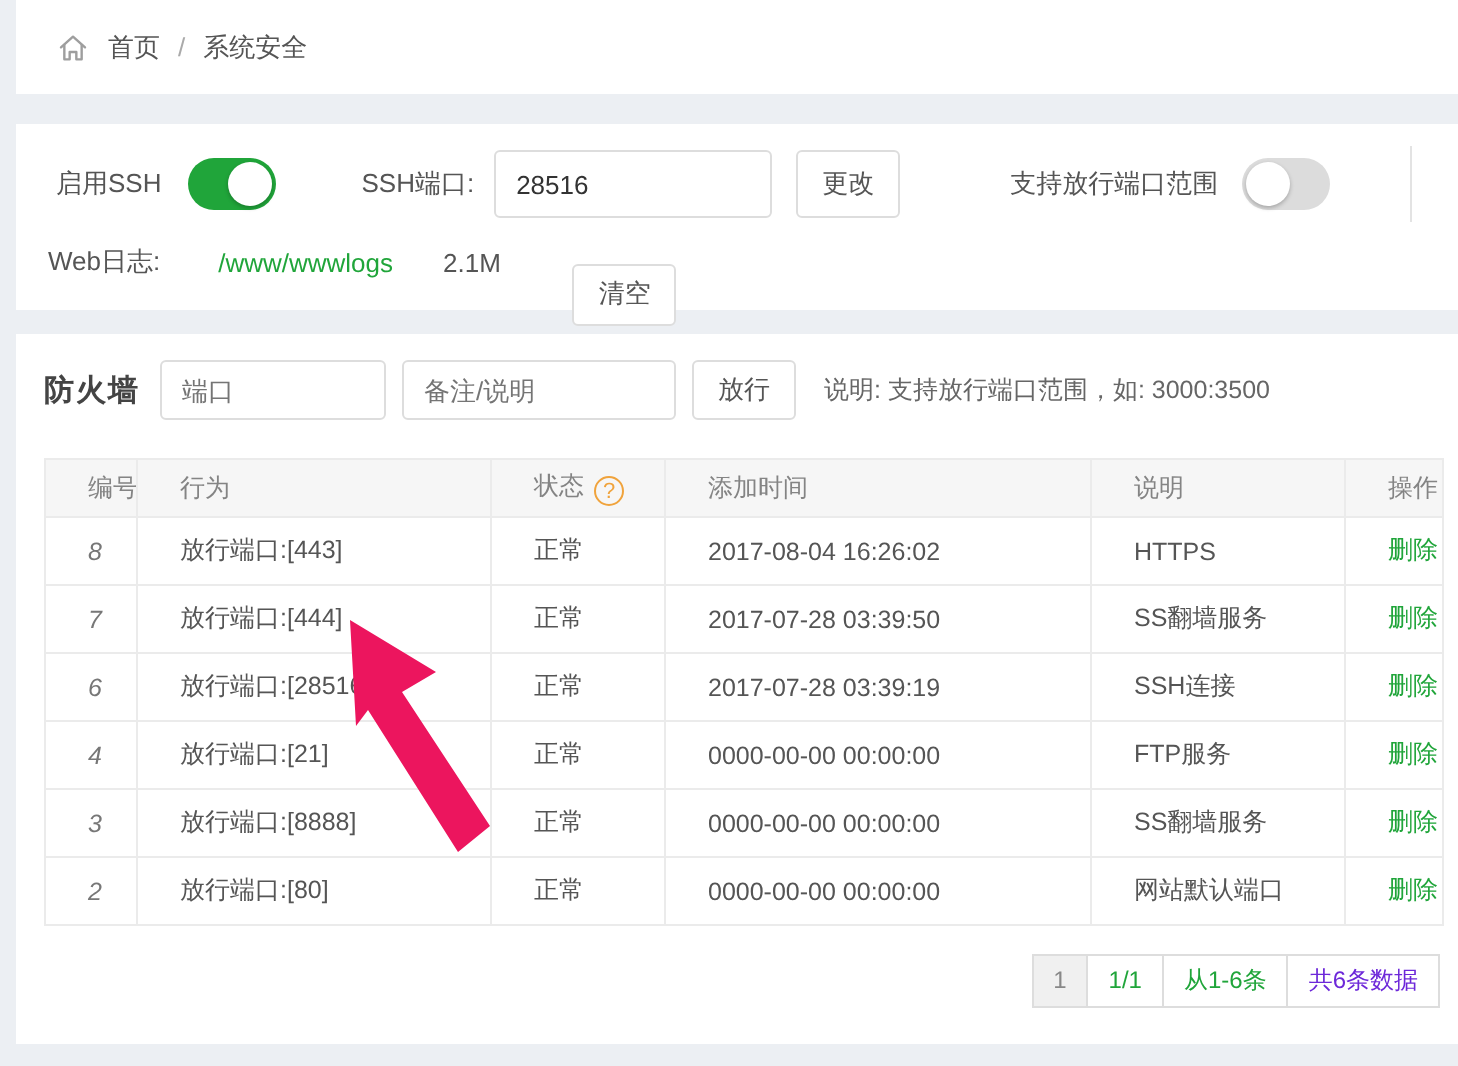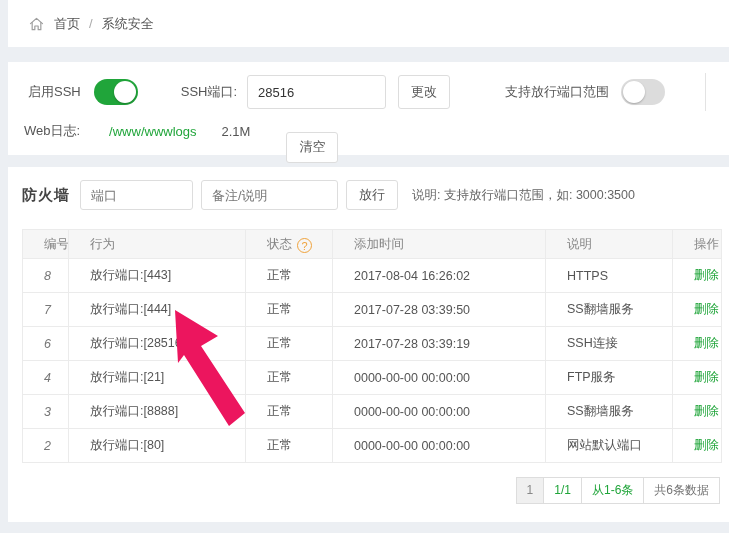--- a/index.html
+++ b/index.html
@@ -52,21 +52,21 @@
   table { border-collapse:collapse; margin:19px 7px 0 14px; width:calc(100% - 21px); font-size:12.5px; table-layout:fixed; }
   th, td { border:1px solid #ebebeb; padding:0 21px; height:30px; text-align:left; font-weight:normal; white-space:nowrap; overflow:hidden; }
   th { background:#f6f6f6; color:#848484; height:29px; }
   td { color:#555; height:34px; }
   .c-id { font-style:italic; color:#777; }
   .c-op, th.c-op { text-align:right; padding-right:10px; }
   .del-link { color:#20a53a; cursor:pointer; text-decoration:none; }
   .q-icon { display:inline-block; width:15px; height:15px; border:1px solid #f0a33c; border-radius:50%; color:#f0a33c; font-size:11px; line-height:14px; text-align:center; margin-left:5px; vertical-align:-2px; font-style:normal; }
   
   .pagination { display:flex; justify-content:flex-end; margin:14px 9px 0 0; }
-  .pg-box { border:1px solid #ddd; height:27px; line-height:25px; padding:0 10px; font-size:12px; margin-left:-1px; background:#fff; color:#737373; cursor:pointer; }
+  .pg-box { border:1px solid #ddd; height:27px; line-height:25px; padding:0 10px; font-size:12px; margin-left:-1px; background:#fff; color:#6d28d9; cursor:pointer; }
   .pg-current { background:#f0f0f0; color:#888; }
   .pg-green { color:#20a53a; }
   .pg-total { cursor:default; }
   
   #arrow-overlay { position:absolute; left:0; top:0; pointer-events:none; }
 </style>
 </head>
 <body>
 
 <div class="panel" id="panel-top">

